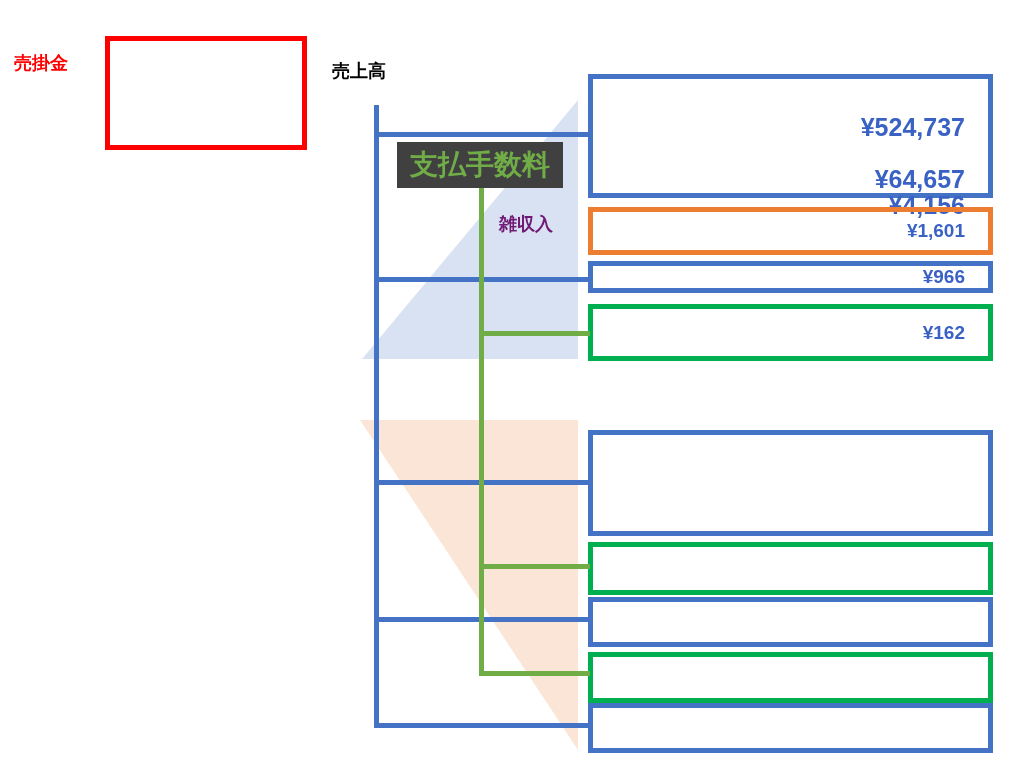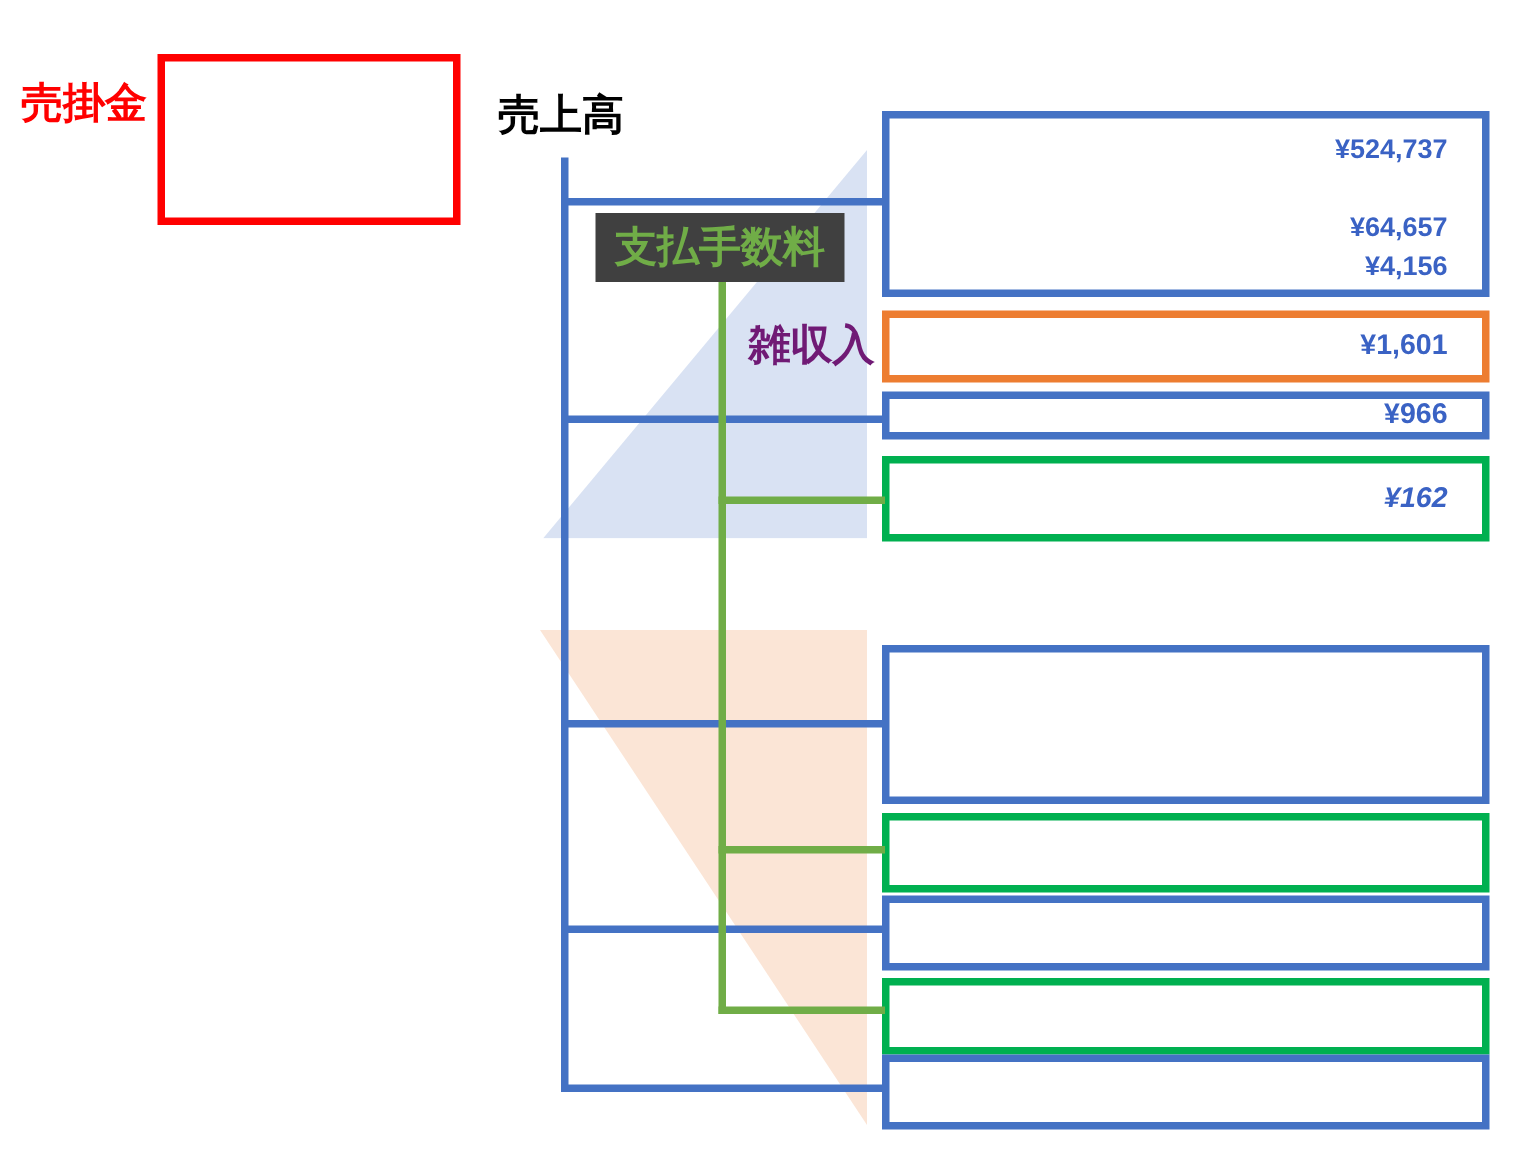--- a/index.html
+++ b/index.html
@@ -35,21 +35,21 @@
   .h-blue2 { left: 374px; top: 277px; width: 216px; height: 5px; }
   .h-blue3 { left: 374px; top: 480px; width: 216px; height: 5px; }
   .h-blue4 { left: 374px; top: 617px; width: 216px; height: 5px; }
   .h-blue5 { left: 374px; top: 723px; width: 216px; height: 5px; }
   .v-green  { left: 479px; top: 187px; width: 5px; height: 489px; }
   .h-green1 { left: 479px; top: 331px; width: 111px; height: 5px; }
   .h-green2 { left: 479px; top: 564px; width: 111px; height: 5px; }
   .h-green3 { left: 479px; top: 671px; width: 111px; height: 5px; }
 
   
-  .lbl { font-weight: bold; font-size: 28px; line-height: 1.1; white-space: nowrap; z-index: 4; }
+  .lbl { font-weight: bold; font-size: 18px; line-height: 1.1; white-space: nowrap; z-index: 4; }
   .lbl-receivable { left: 14px; top: 54px; color: #FF0000; }
   .lbl-sales { left: 332px; top: 62px; color: #000000; }
   .lbl-fee-box {
     left: 397px; top: 142px; width: 166px; height: 46px;
     background: #404040; color: #70AD47;
     display: flex; align-items: center; justify-content: center;
     font-weight: bold; font-size: 28px; z-index: 4; white-space: nowrap;
   }
   .lbl-misc { left: 499px; top: 215px; color: #701a75; }
 
@@ -66,28 +66,28 @@
     border: 5px solid #4472C4;
     z-index: 2;
     display: flex; align-items: center; justify-content: flex-end;
     padding-right: 23px;
     color: #3A62C4; font-weight: bold; font-size: 19px;
   }
   .rbox.green  { border-color: #00B050; }
   .rbox.orange { border-color: #ED7D31; }
 
   .box-sales { top: 74px; height: 124px; display: block; position: absolute; padding: 0; }
-  .box-sales .val { position: absolute; right: 23px; color: #3A62C4; font-weight: bold; font-size: 18px; white-space: nowrap; }
+  .box-sales .val { position: absolute; right: 23px; color: #3A62C4; font-weight: bold; font-size: 25px; white-space: nowrap; margin-top: 24px; }
   .box-sales .v1 { top: 10px; }
   .box-sales .v2 { top: 62px; }
   .box-sales .v3 { top: 88px; }
 
   .box-misc  { top: 207px; height: 48px; justify-content: flex-end; }
   .box-966   { top: 261px; height: 32px; }
-  .box-162   { top: 304px; height: 57px; font-style: italic; }
+  .box-162   { top: 304px; height: 57px; }
   .box-b5    { top: 430px; height: 106px; }
   .box-g6    { top: 542px; height: 53px; }
   .box-b7    { top: 597px; height: 50px; }
   .box-g8    { top: 652px; height: 51px; }
   .box-b9    { top: 703px; height: 50px; }
 </style>
 </head>
 <body>
 
 <div class="stage">

